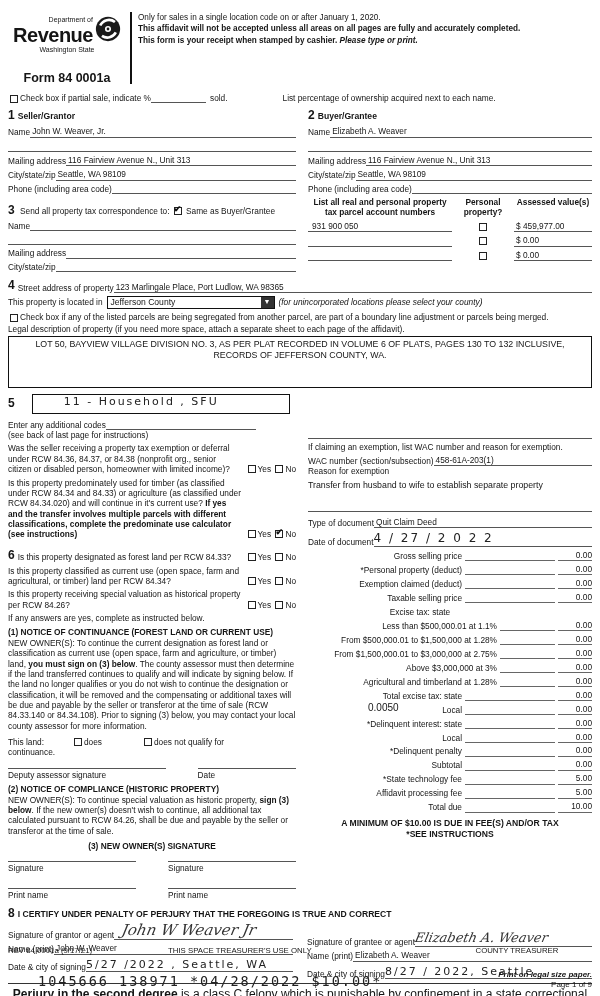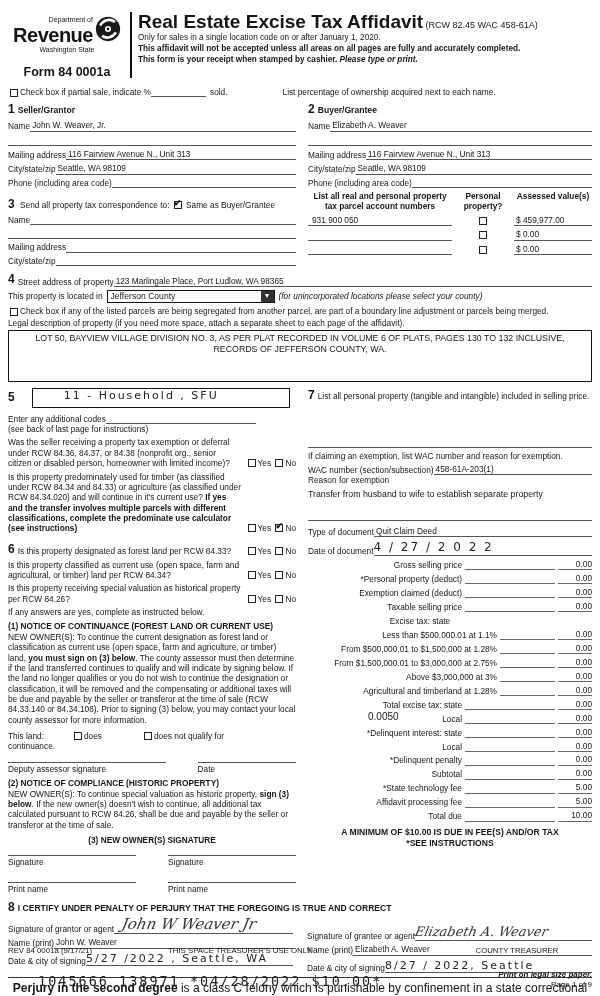--- a/index.html
+++ b/index.html
@@ -9,21 +9,21 @@
     position:relative; padding:6px 8px; font-size:8.3px; line-height:1.25; overflow:hidden;
   }
   
   .hdr { display:flex; margin-top:2px; }
   .logo-block { width:118px; text-align:center; padding-top:8px; }
   .dept-row { display:flex; justify-content:center; align-items:flex-start; gap:2px; }
   .dept-txt { text-align:right; }
   .dept-of { font-size:7px; }
   .revenue { font-size:20px; font-weight:bold; letter-spacing:-0.5px; line-height:1; }
   .wa-state { font-size:7px; margin-top:1px; }
-  .form-no { font-size:12.5px; font-weight:bold; margin-top:10px; }
+  .form-no { font-size:12.5px; font-weight:bold; margin-top:16px; }
   .hdr-divider { border-left:2px solid #111; margin:4px 6px 2px 4px; }
   .title-block { flex:1; padding-top:4px; }
   .main-title { font-size:19px; font-weight:bold; line-height:1.05; display:inline; }
   .title-rcw { font-size:9px; font-weight:normal; }
   .sub { font-size:8.2px; margin-top:1px; }
   .it { font-style:italic; }
   .cols { display:flex; gap:12px; }
   .colL { width:288px; }
   .colR { flex:1; }
   .secnum { font-weight:bold; font-size:12px; margin-right:3px; }
@@ -105,24 +105,20 @@
             <circle cx="15" cy="15" r="3.5" fill="#fff"></circle>
             <circle cx="15" cy="15" r="1.6" fill="#1a1a1a"></circle>
           </svg>
         </span>
       </div>
       <div class="wa-state">Washington State</div>
       <div class="form-no">Form 84 0001a</div>
     </div>
     <div class="hdr-divider"></div>
     <div class="title-block">
-      <div>
-        <span class="main-title">Real Estate Excise Tax Affidavit</span>
-        <span class="title-rcw">(RCW 82.45 WAC 458-61A)</span>
-      </div>
       <div class="sub">Only for sales in a single location code on or after January 1, 2020.</div>
       <div class="sub" style="font-weight:bold">This affidavit will not be accepted unless all areas on all pages are fully and accurately completed.</div>
       <div class="sub" style="font-weight:bold"><span>This form is your receipt when stamped by cashier. </span><span class="it">Please type or print.</span></div>
     </div>
   </div>
 
   <div class="frow" style="margin-top:7px">
     <span class="cb"></span>
     <span class="lbl">Check box if partial sale, indicate %</span>
     <span class="fill" style="max-width:55px"></span>
@@ -298,21 +294,20 @@
         <div><span>Signature</span></div>
         <div><span>Signature</span></div>
       </div>
       <div class="sig2" style="margin-top:14px">
         <div><span>Print name</span></div>
         <div><span>Print name</span></div>
       </div>
     </div>
 
     <div class="colR" style="position:relative">
-      <div><span class="secnum">7</span><span>List all personal property (tangible and intangible) included in selling price.</span></div>
       <div class="blank-line" style="margin-top:34px"></div>
       <div class="para">If claiming an exemption, list WAC number and reason for exemption.</div>
       <div class="frow">
         <span class="lbl">WAC number (section/subsection)</span>
         <span class="fill"><span class="uval" style="border:none">458-61A-203(1)</span></span>
       </div>
       <div>Reason for exemption</div>
       <div class="para" style="font-size:8.8px">Transfer from husband to wife to establish separate property</div>
       <div class="blank-line" style="margin-top:10px"></div>
 

